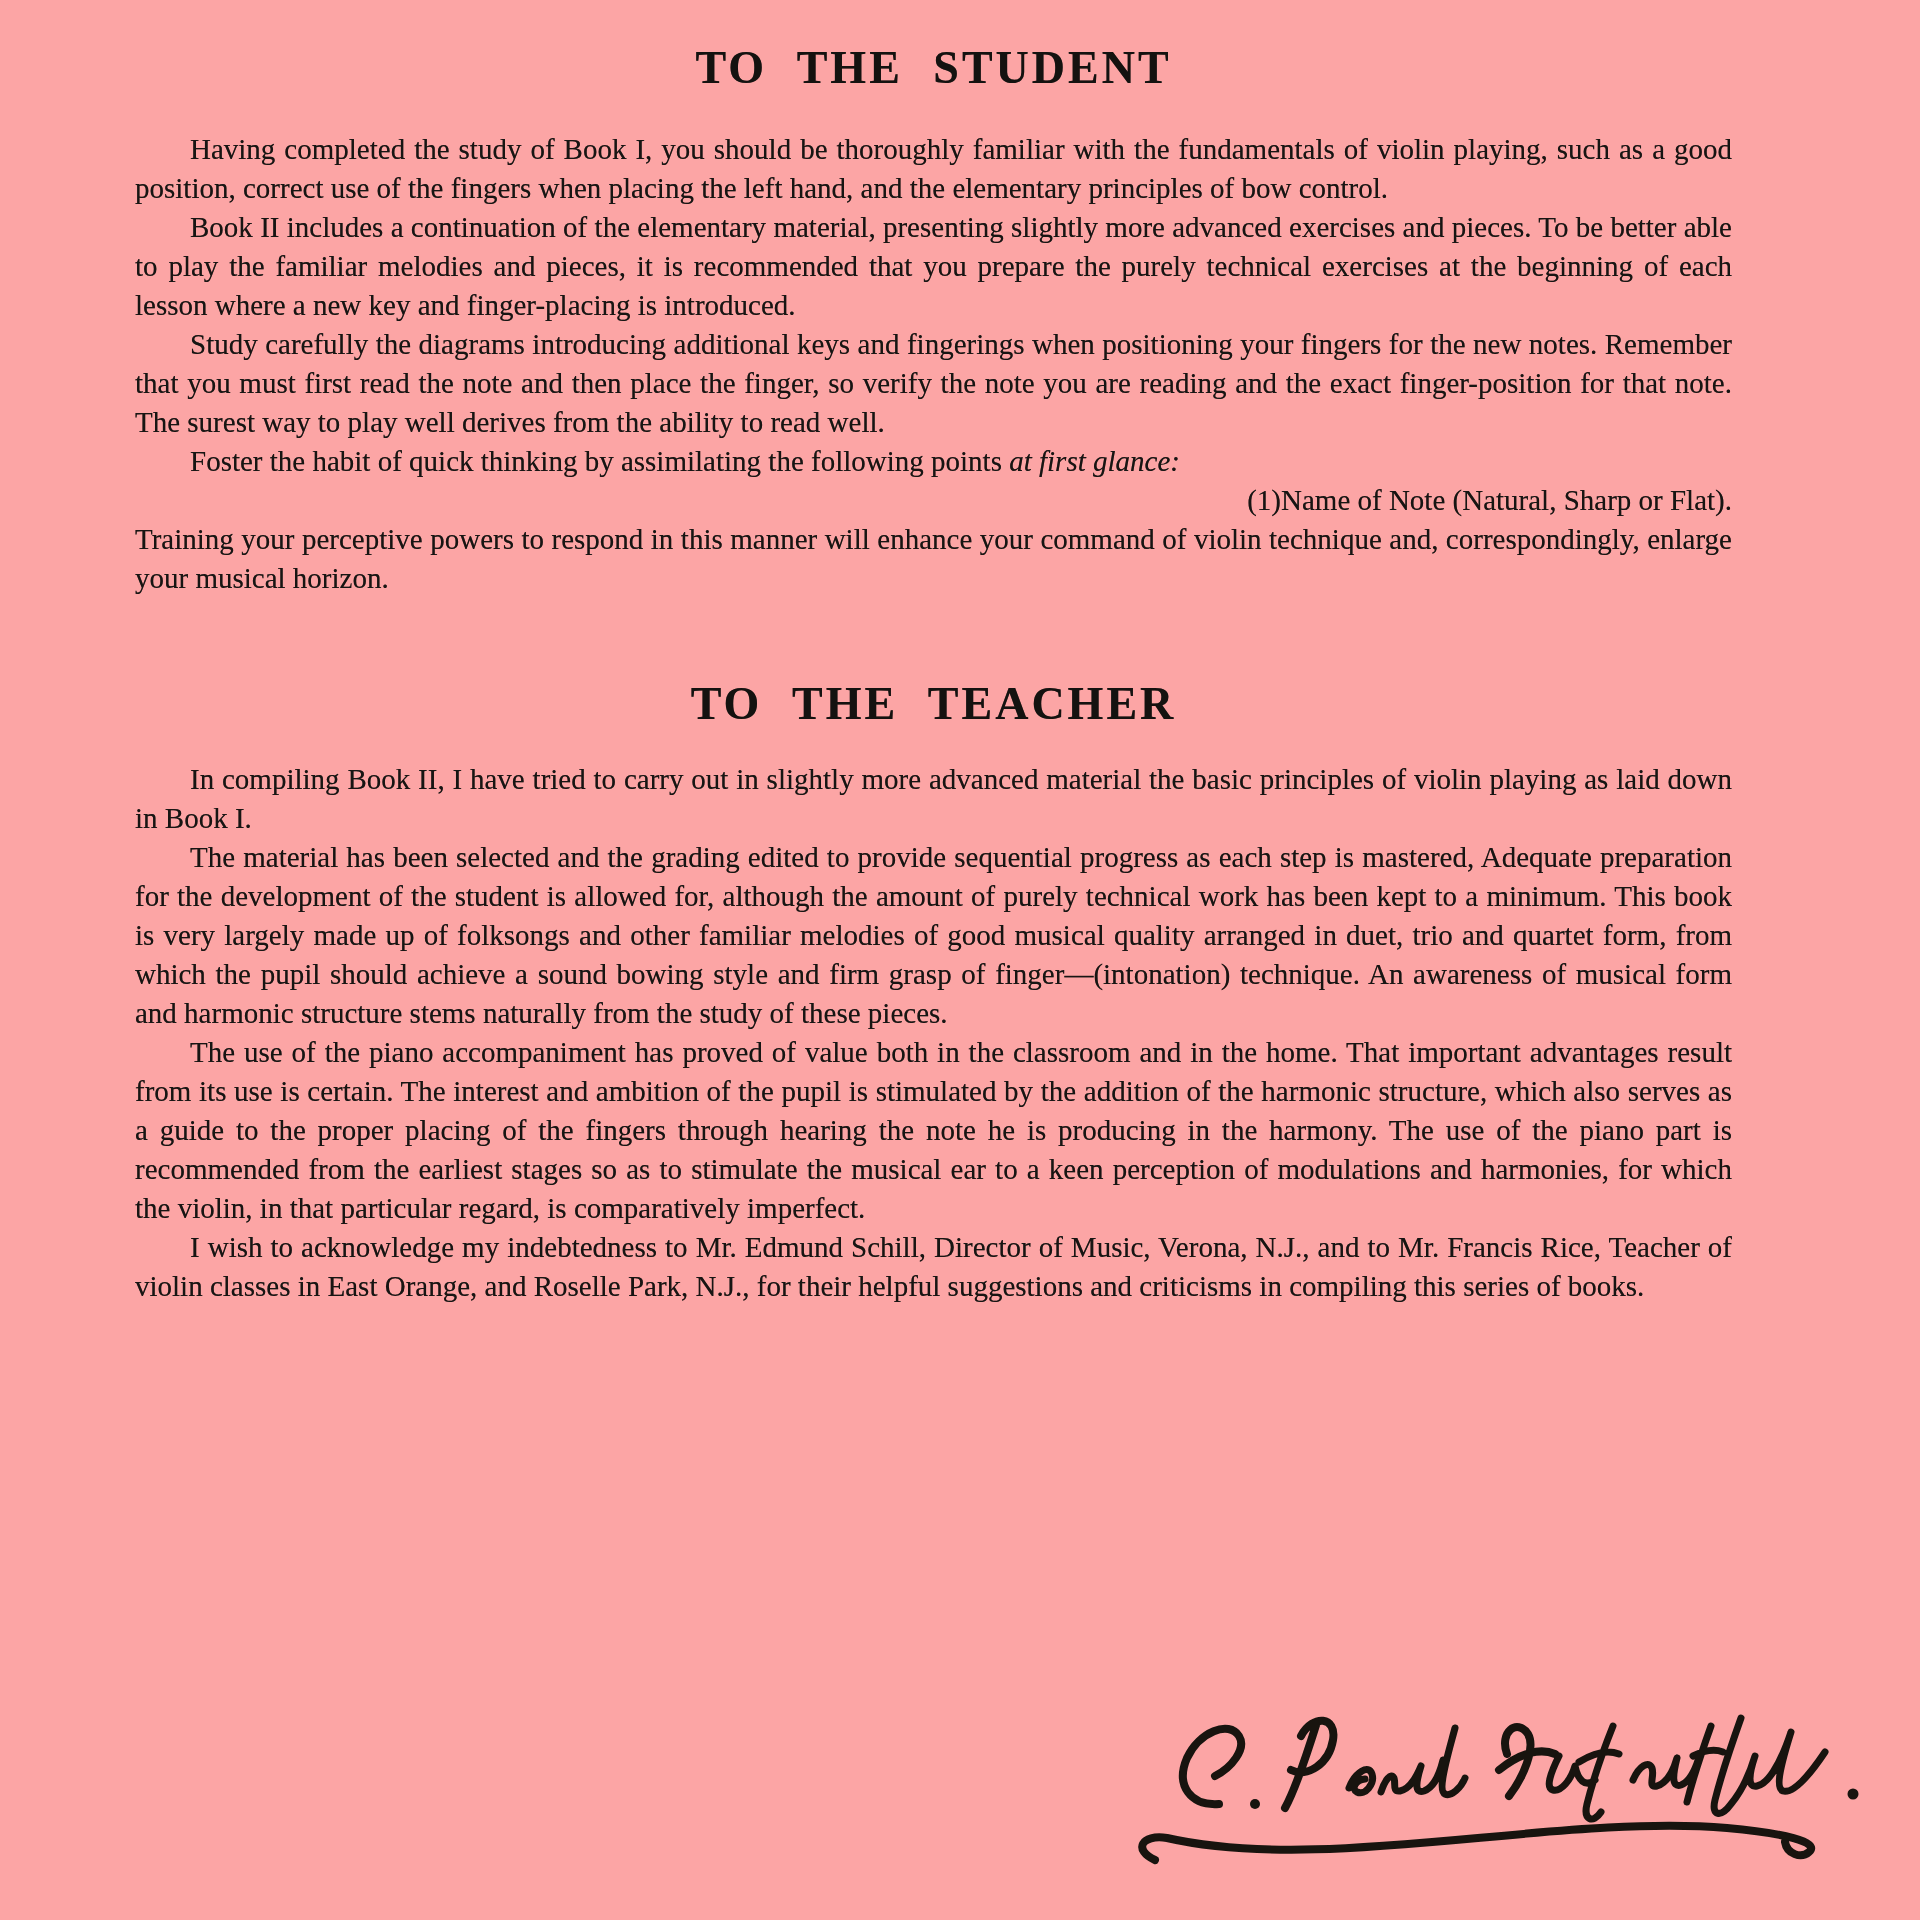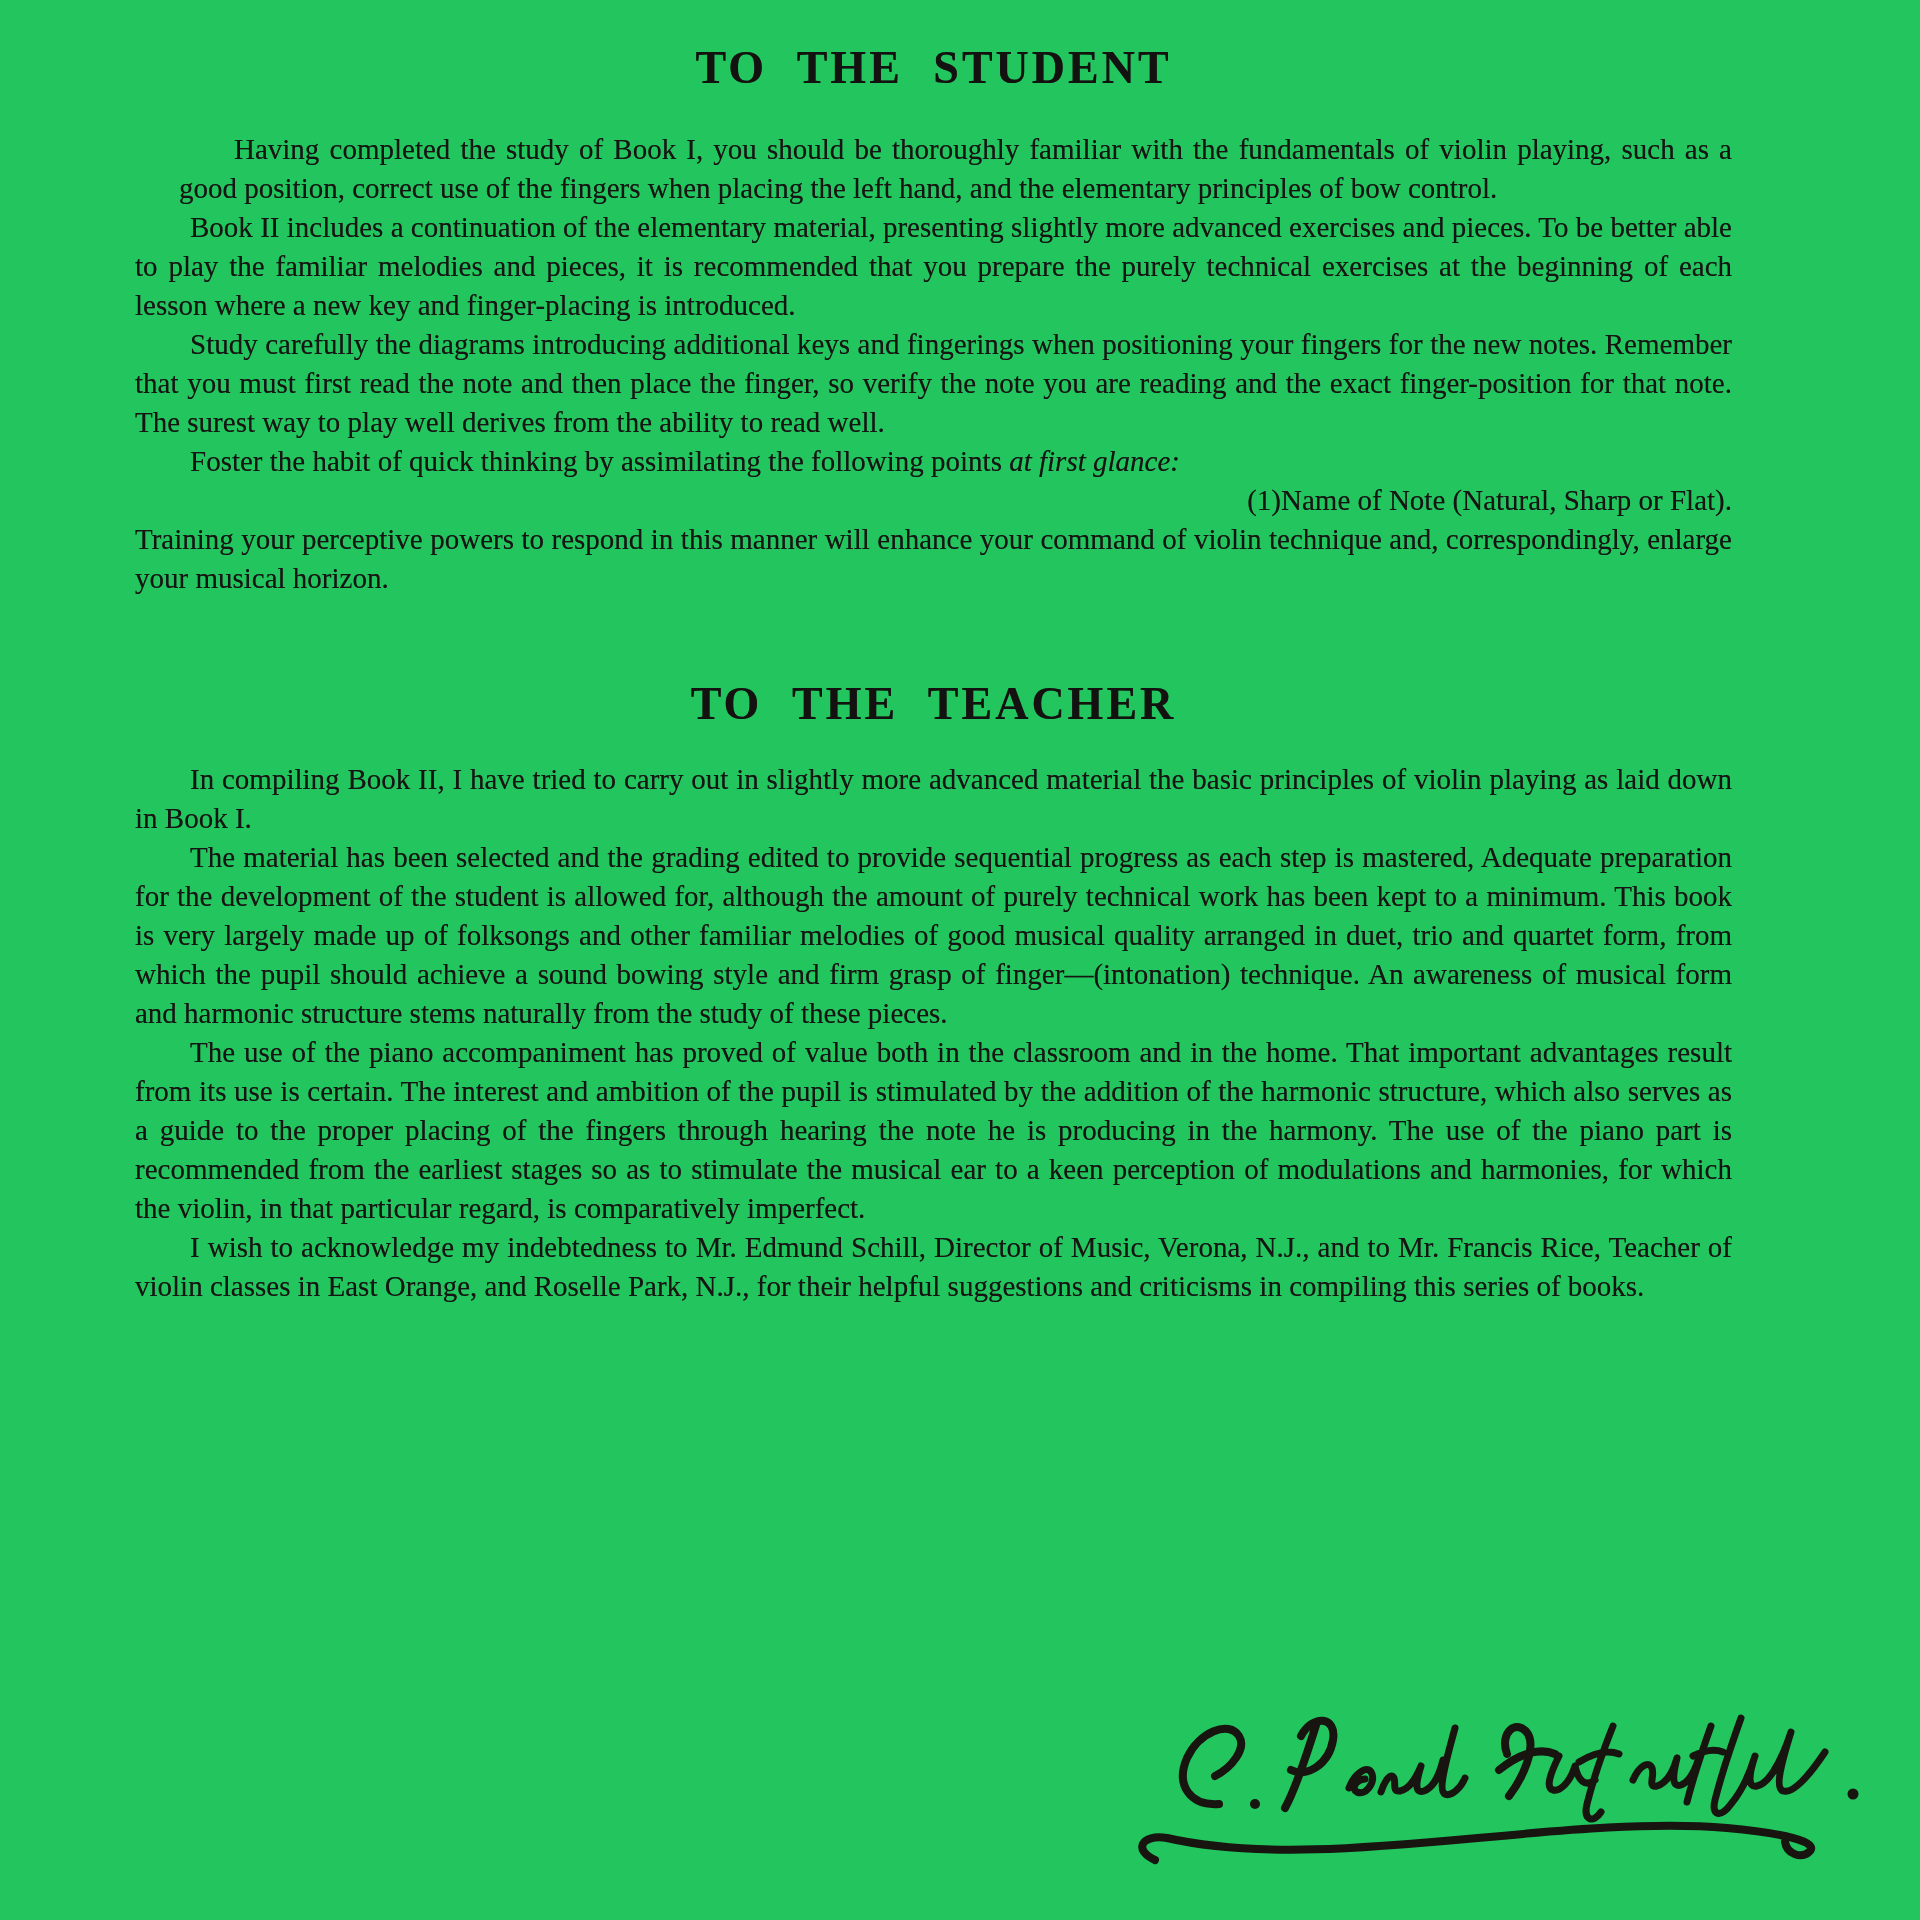--- a/index.html
+++ b/index.html
@@ -5,21 +5,21 @@
   html, body {
     margin: 0;
     padding: 0;
     background: #ffffff;
   }
   .page {
     position: relative;
     width: 1920px;
     height: 1920px;
     box-sizing: border-box;
-    background: #22c55e;
+    background: #fca5a5;
     color: #171513;
     font-family: "Liberation Serif", "DejaVu Serif", serif;
     font-size: 29px;
     line-height: 39px;
     padding: 42px 188px 0 135px;
     overflow: hidden;
     text-shadow: 0 0 0.6px rgba(20,18,16,0.55);
   }
   h1.section-heading {
     margin: 0;
@@ -30,21 +30,21 @@
     letter-spacing: 3px;
     word-spacing: 16px;
     color: #141210;
   }
   h1.teacher-heading { margin-top: 80px; }
   p.body-para {
     margin: 0;
     text-align: justify;
     text-indent: 55px;
   }
-  p.first-after-heading { margin-top: 36px; margin-left: 44px; }
+  p.first-after-heading { margin-top: 36px; }
   p.teacher-first { margin-top: 30px; }
   p.no-indent { text-indent: 0; }
   .em { font-style: italic; }
   .numbered-list {
     margin: 0 0 0 510px;
     text-align: right;
   }
   .numbered-list .row {
     white-space: nowrap;
   }

